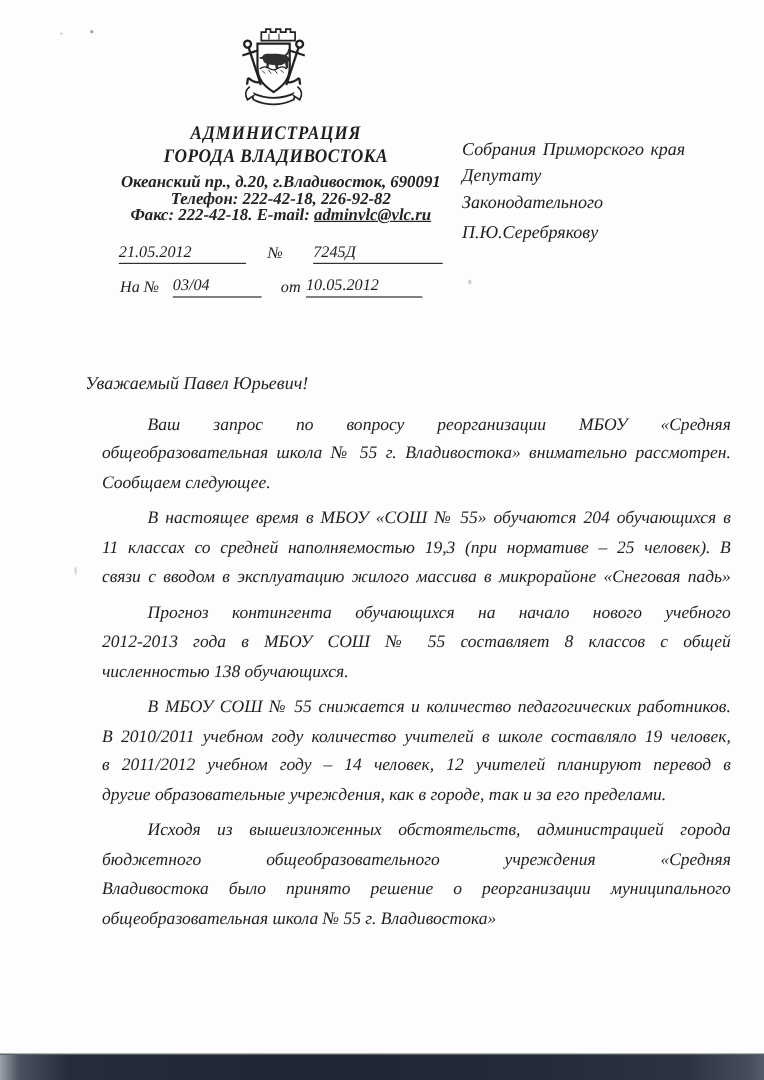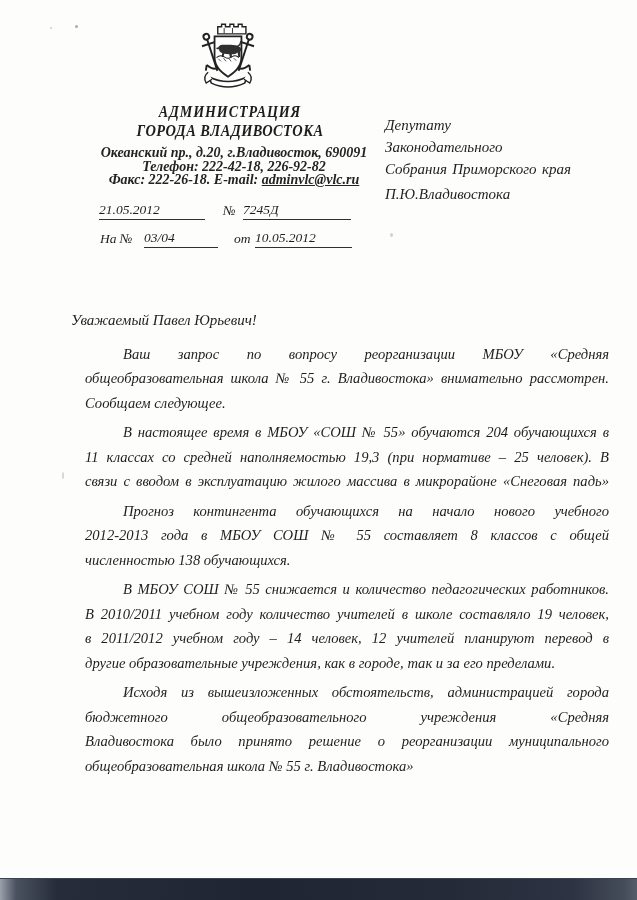--- a/index.html
+++ b/index.html
@@ -107,32 +107,32 @@
     <line x1="44" y1="8" x2="44" y2="16" stroke="#222" stroke-width="1.4"></line>
     <line x1="57" y1="8" x2="57" y2="16" stroke="#222" stroke-width="1.4"></line>
   </svg>
 
   <div class="org1">АДМИНИСТРАЦИЯ</div>
   <div class="org2">ГОРОДА  ВЛАДИВОСТОКА</div>
 
   <div class="addr">
     <div>Океанский пр., д.20, г.Владивосток, 690091</div>
     <div>Телефон: 222-42-18, 226-92-82</div>
-    <div><span>Факс: 222-26-18. E-mail: </span><span class="email">adminvlc@vlc.ru</span></div>
+    <div><span>Факс: 222-42-18. E-mail: </span><span class="email">adminvlc@vlc.ru</span></div>
   </div>
 
   <div class="recipient">
+    <div class="r-just">Собрания Приморского края</div>
     <div class="r-just">Депутату Законодательного</div>
-    <div class="r-just">Собрания Приморского края</div>
-    <div class="r-name">П.Ю.Владивостока</div>
+    <div class="r-name">П.Ю.Серебрякову</div>
   </div>
 
   <div class="ref-line" style="left:99px;top:202px;width:106px;">21.05.2012</div>
   <div class="ref" style="left:223px;top:203px;">№</div>
-  <div class="ref-line" style="left:243px;top:202px;width:108px;">7245Д</div>
+  <div class="ref-line" style="left:261px;top:202px;width:108px;">7245Д</div>
 
   <div class="ref" style="left:100px;top:231px;">На №</div>
   <div class="ref-line" style="left:144px;top:230px;width:74px;">03/04</div>
   <div class="ref" style="left:234px;top:231px;">от</div>
   <div class="ref-line" style="left:255px;top:230px;width:97px;">10.05.2012</div>
 
   <div class="body-block">
     <div class="salut">Уважаемый Павел Юрьевич!</div>
 
     <div class="para">

